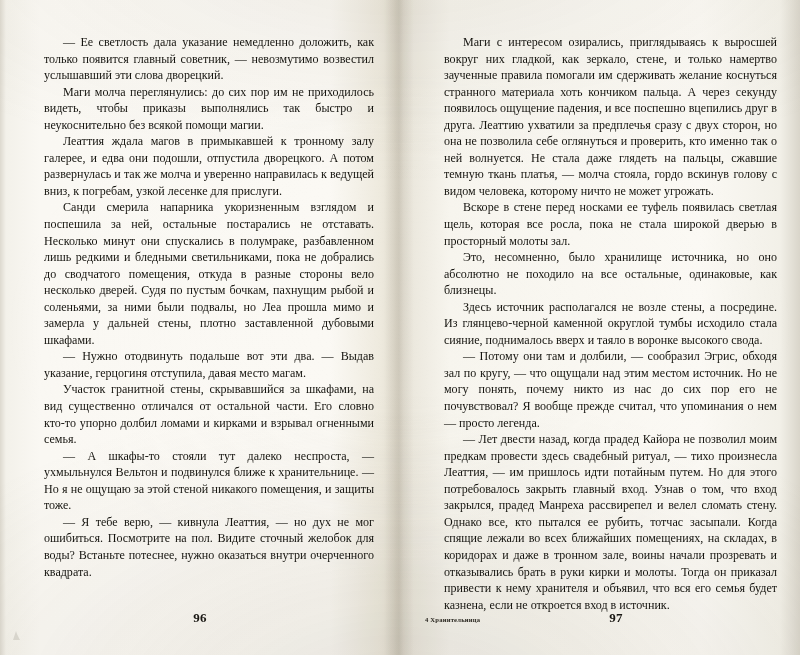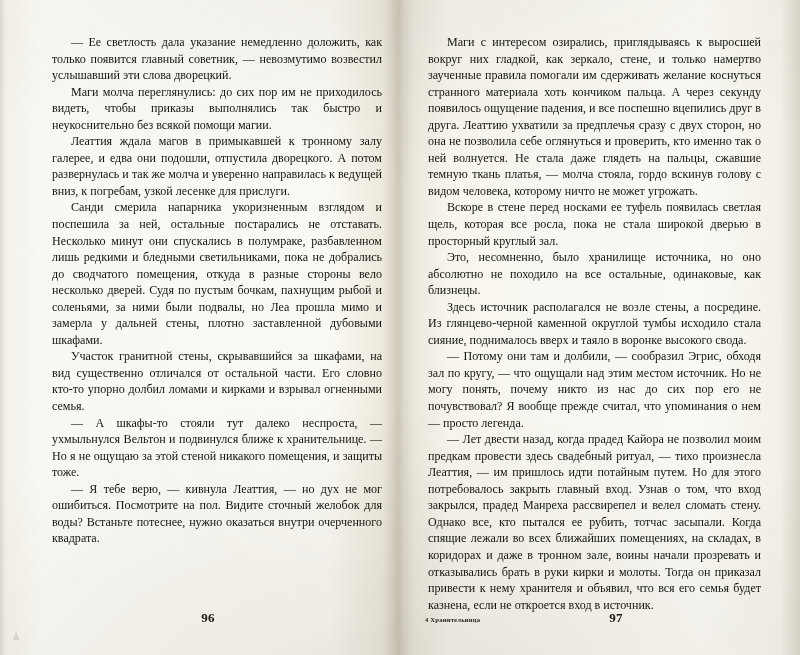--- a/index.html
+++ b/index.html
@@ -53,37 +53,37 @@
       rgba(150,142,124,0.16) 65%,
       rgba(160,152,134,0.00) 100%);
     pointer-events: none;
   }
 
   .page {
     position: absolute;
     top: 0;
     height: 655px;
   }
-  .page-left  { left: 8px;   width: 400px; padding-left: 27px; }
+  .page-left  { left: 0;   width: 400px; padding-left: 27px; }
   .page-right { left: 400px; width: 400px; }
 
   .textblock {
     position: absolute;
     top: 34px;
     color: #15140f;
     font-size: 12.05px;
     line-height: 16.55px;
     text-align: justify;
     text-justify: inter-word;
     hyphens: manual;
     -webkit-font-smoothing: none;
   }
   .page-left  .textblock { left: 44px; width: 330px; }
   .page-right .textblock { left: 434px - 400px; width: 333px; }
-  .page-right .textblock { left: 28px; width: 333px; }
+  .page-right .textblock { left: 44px; width: 333px; }
 
   .textblock p {
     margin: 0;
     text-indent: 19px;
   }
 
   .folio {
     position: absolute;
     font-size: 13px;
     font-weight: 700;
@@ -118,31 +118,32 @@
 <body>
 
 <div class="spread">
 
   <div class="page page-left">
     <div class="textblock">
       <p>— Ее светлость дала указание немедленно доложить, как только появится главный советник, — невозмутимо возвестил услышавший эти слова дворецкий.</p>
       <p>Маги молча переглянулись: до сих пор им не приходилось видеть, чтобы приказы выполнялись так быстро и неукоснительно без всякой помощи магии.</p>
       <p>Леаттия ждала магов в примыкавшей к тронному залу галерее, и едва они подошли, отпустила дворецкого. А потом развернулась и так же молча и уверенно направилась к ведущей вниз, к погребам, узкой лесенке для прислуги.</p>
       <p>Санди смерила напарника укоризненным взглядом и поспешила за ней, остальные постарались не отставать. Несколько минут они спускались в полумраке, разбавленном лишь редкими и бледными светильниками, пока не добрались до сводчатого помещения, откуда в разные стороны вело несколько дверей. Судя по пустым бочкам, пахнущим рыбой и соленьями, за ними были подвалы, но Леа прошла мимо и замерла у дальней стены, плотно заставленной дубовыми шкафами.</p>
+      <p>— Нужно отодвинуть подальше вот эти два. — Выдав указание, герцогиня отступила, давая место магам.</p>
       <p>Участок гранитной стены, скрывавшийся за шкафами, на вид существенно отличался от остальной части. Его словно кто-то упорно долбил ломами и кирками и взрывал огненными семья.</p>
       <p>— А шкафы-то стояли тут далеко неспроста, — ухмыльнулся Вельтон и подвинулся ближе к хранительнице. — Но я не ощущаю за этой стеной никакого помещения, и защиты тоже.</p>
       <p>— Я тебе верю, — кивнула Леаттия, — но дух не мог ошибиться. Посмотрите на пол. Видите сточный желобок для воды? Встаньте потеснее, нужно оказаться внутри очерченного квадрата.</p>
     </div>
     <div class="folio">96</div>
   </div>
 
   <div class="page page-right">
     <div class="textblock">
       <p>Маги с интересом озирались, приглядываясь к выросшей вокруг них гладкой, как зеркало, стене, и только намертво заученные правила помогали им сдерживать желание коснуться странного материала хоть кончиком пальца. А через секунду появилось ощущение падения, и все поспешно вцепились друг в друга. Леаттию ухватили за предплечья сразу с двух сторон, но она не позволила себе оглянуться и проверить, кто именно так о ней волнуется. Не стала даже глядеть на пальцы, сжавшие темную ткань платья, — молча стояла, гордо вскинув голову с видом человека, которому ничто не может угрожать.</p>
-      <p>Вскоре в стене перед носками ее туфель появилась светлая щель, которая все росла, пока не стала широкой дверью в просторный круглый зал.</p>
+      <p>Вскоре в стене перед носками ее туфель появилась светлая щель, которая все росла, пока не стала широкой дверью в просторный молоты зал.</p>
       <p>Это, несомненно, было хранилище источника, но оно абсолютно не походило на все остальные, одинаковые, как близнецы.</p>
       <p>Здесь источник располагался не возле стены, а посредине. Из глянцево-черной каменной округлой тумбы исходило стала сияние, поднималось вверх и таяло в воронке высокого свода.</p>
       <p>— Потому они там и долбили, — сообразил Эгрис, обходя зал по кругу, — что ощущали над этим местом источник. Но не могу понять, почему никто из нас до сих пор его не почувствовал? Я вообще прежде считал, что упоминания о нем — просто легенда.</p>
       <p>— Лет двести назад, когда прадед Кайора не позволил моим предкам провести здесь свадебный ритуал, — тихо произнесла Леаттия, — им пришлось идти потайным путем. Но для этого потребовалось закрыть главный вход. Узнав о том, что вход закрылся, прадед Манреха рассвирепел и велел сломать стену. Однако все, кто пытался ее рубить, тотчас засыпали. Когда спящие лежали во всех ближайших помещениях, на складах, в коридорах и даже в тронном зале, воины начали прозревать и отказывались брать в руки кирки и молоты. Тогда он приказал привести к нему хранителя и объявил, что вся его семья будет казнена, если не откроется вход в источник.</p>
     </div>
     <div class="signature">4  Хранительница</div>
     <div class="folio">97</div>
   </div>
 
   <div class="gutter"></div>

